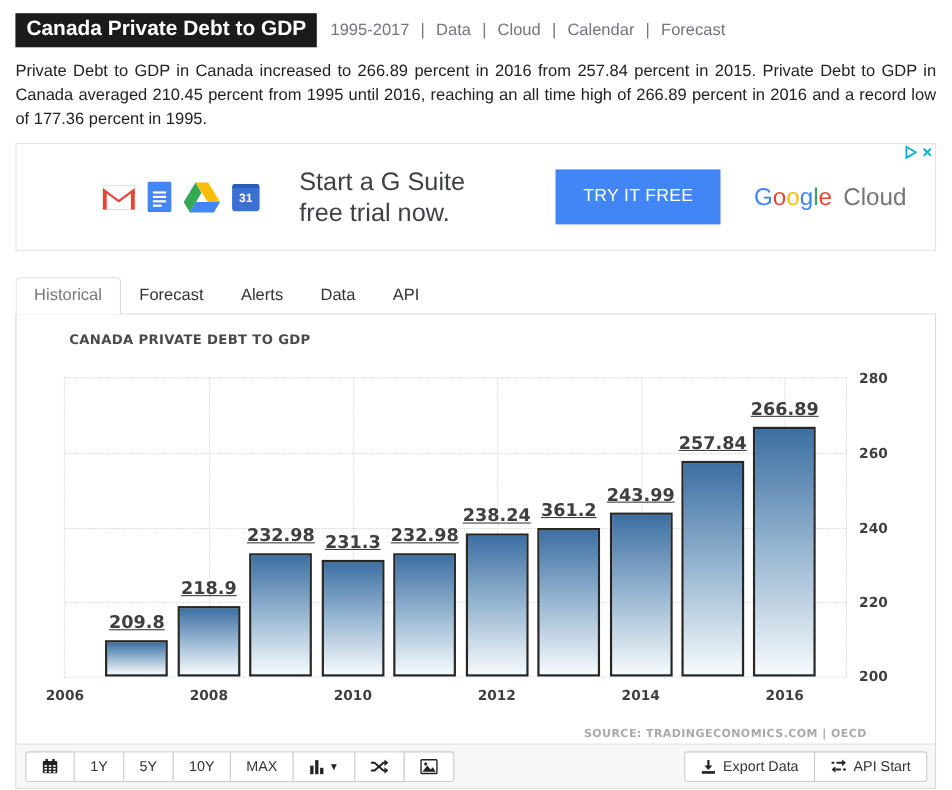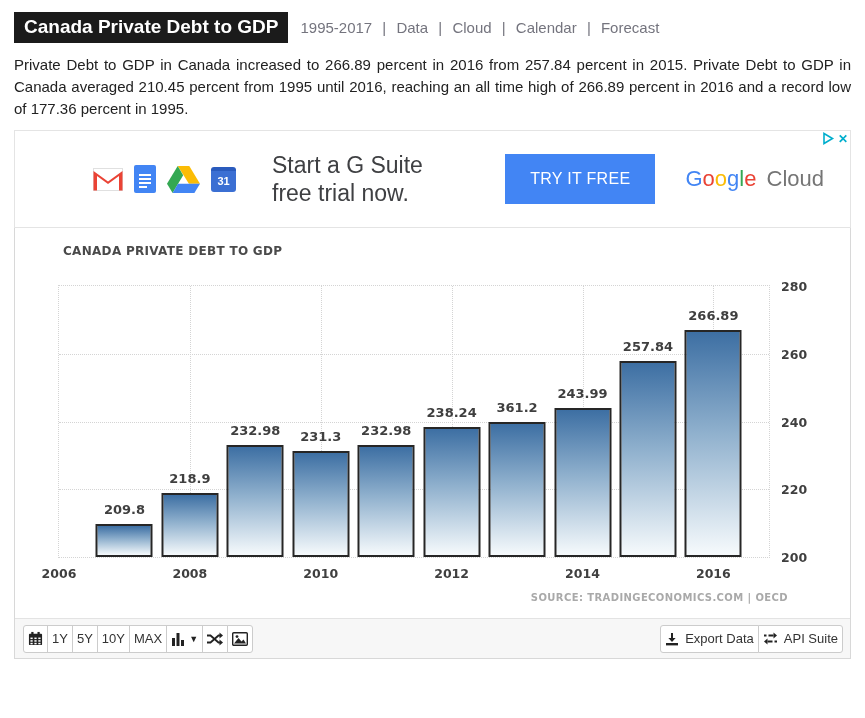--- a/index.html
+++ b/index.html
@@ -49,35 +49,35 @@
   .chart-wrap { position:relative; height:390px; font-family:"DejaVu Sans", sans-serif; }
   .chart-title { position:absolute; left:48px; top:16px; font-size:12px; font-weight:bold;
                  color:#4a4a4a; letter-spacing:0.3px; }
   .plot { position:absolute; left:43px; top:57px; width:712px; height:273px;
           border:1px dotted #d4d4d4; }
   .gl-h { position:absolute; left:0; width:100%; height:0; border-top:1px dotted #d4d4d4; z-index:1; }
   .gl-v { position:absolute; top:0; height:100%; width:0; border-left:1px dotted #d4d4d4; z-index:1; }
   .bar { position:absolute; bottom:0; width:57px; transform:translateX(-50%); z-index:2;
          border:2px solid #262626;
          background:linear-gradient(to bottom,#3d6fa3 0%,#8fb0cd 45%,#f6fafc 100%); }
-  .bar-lbl { position:absolute; transform:translateX(-50%); z-index:3; font-size:13px;
-             font-weight:bold; color:#3f3f3f; white-space:nowrap; }
+  .bar-lbl { position:absolute; transform:translateX(-50%); z-index:3; font-size:16px;
+             font-weight:bold; color:#3f3f3f; white-space:nowrap;text-decoration:underline; }
   .ytick { position:absolute; left:calc(100% + 12px); transform:translateY(-50%);
            font-size:12.5px; font-weight:bold; color:#3f3f3f; }
   .xtick { position:absolute; top:calc(100% + 9px); transform:translateX(-50%);
            font-size:12.5px; font-weight:bold; color:#3f3f3f; }
-  .src { position:absolute; right:62px; top:364px; font-size:10px; color:#a9a9a9;
+  .src { position:absolute; right:62px; top:376px; font-size:10px; color:#a9a9a9;
          letter-spacing:0.4px; font-weight:bold; }
 
   
   .toolbar { height:40px; background:#f7f7f7; border-top:1px solid #e3e3e3;
              display:flex; align-items:center; justify-content:space-between; padding:0 7px; }
   .btn-group { display:flex; }
   .btn { height:28px; background:#fff; border:1px solid #ccc; color:#333; font-size:13px;
-         display:inline-flex; align-items:center; justify-content:center; padding:0 4px;
+         display:inline-flex; align-items:center; justify-content:center; padding:0 14px;
          margin-left:-1px; cursor:pointer; font-family:inherit; }
   .btn:first-child { margin-left:1px; border-radius:3px 0 0 3px; }
   .btn:last-child { border-radius:0 3px 3px 0; }
   .btn.single-left { border-radius:3px 0 0 3px; }
   .btn svg { display:block; }
   .btn .caret { margin-left:4px; font-size:9px; color:#222; }
   .btn .btn-txt { margin-left:6px; }
 </style>
 </head>
 <body>
@@ -133,20 +133,27 @@
       <span class="cloud">Cloud</span>
     </span>
     <span class="ad-corner">
       <svg width="13" height="13" viewBox="0 0 13 13">
         <path d="M2,1.5 L10.5,6.5 L2,11.5 Z" fill="none" stroke="#00aecd" stroke-width="1.6"></path>
       </svg>
       <span class="ad-x">✕</span>
     </span>
   </div>
 
+  <div class="tabs">
+    <div class="tab active">Historical</div>
+    <div class="tab">Forecast</div>
+    <div class="tab">Alerts</div>
+    <div class="tab">Data</div>
+    <div class="tab">API</div>
+  </div>
 
   <div class="panel">
     <div class="chart-wrap">
       <div class="chart-title">CANADA PRIVATE DEBT TO GDP</div>
       <div class="plot">
           <div class="ytick" style="top: 100%;">200</div>
           <div class="gl-h" style="top: 75%;"></div>
           <div class="ytick" style="top: 75%;">220</div>
           <div class="gl-h" style="top: 50%;"></div>
           <div class="ytick" style="top: 50%;">240</div>
@@ -249,19 +256,19 @@
         </button>
         <button class="btn">
           <svg width="15" height="13" viewBox="0 0 15 13">
             <g stroke="#222" stroke-width="1.8" fill="none">
               <path d="M1,3.5 h2.5 m2,0 h5"></path>
               <path d="M14,9.5 h-2.5 m-2,0 h-5"></path>
             </g>
             <polygon points="10.5,0.5 14,3.5 10.5,6.5" fill="#222"></polygon>
             <polygon points="4.5,6.5 1,9.5 4.5,12.5" fill="#222"></polygon>
           </svg>
-          <span class="btn-txt">API Suite</span>
+          <span class="btn-txt">API Start</span>
         </button>
       </div>
     </div>
   </div>
 
 </div>
 
 </body></html>

